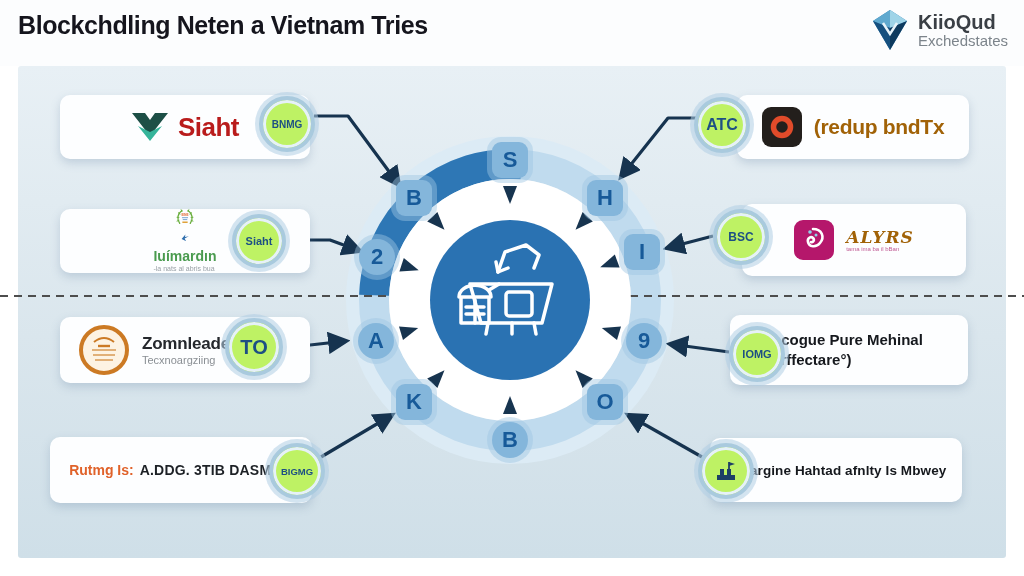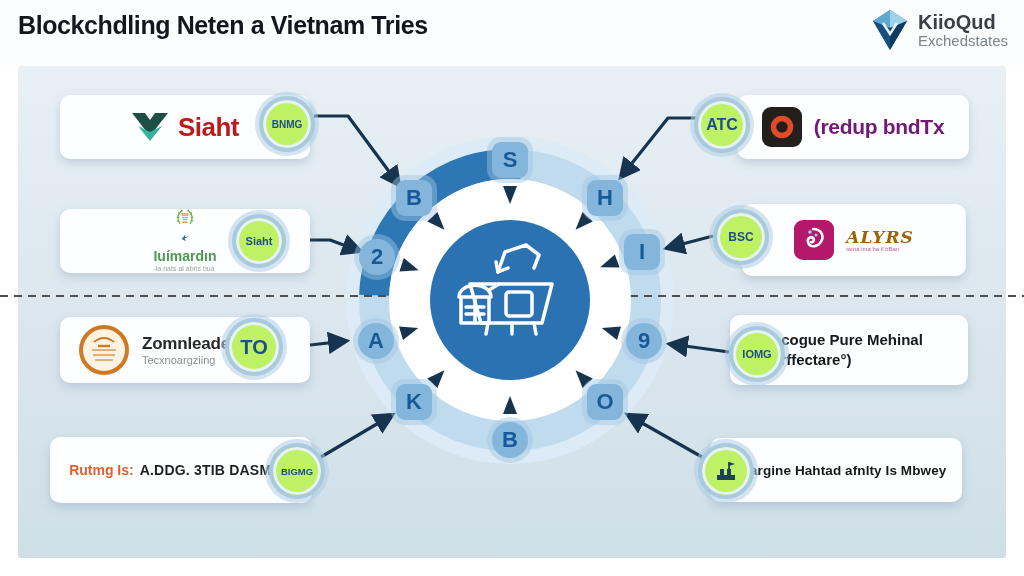--- a/index.html
+++ b/index.html
@@ -33,21 +33,21 @@
   #box-r3{left:730px;top:315px;width:238px;height:70px;padding-left:32px;box-sizing:border-box;}
   #box-r4{left:710px;top:438px;width:252px;height:64px;justify-content:center;}
 
   .name-xl{font-size:26px;font-weight:bold;color:#b91c1c;letter-spacing:-0.5px;}
   .name-green{font-size:14px;font-weight:bold;color:#4a9b4f;line-height:1.1;}
   .sub-tiny{font-size:7px;color:#9aa1a7;line-height:1.2;}
   .name-md{font-size:17px;font-weight:bold;color:#25282d;letter-spacing:-0.2px;line-height:1.15;}
   .sub-sm{font-size:11px;color:#8a8f94;}
   .rating-prefix{font-size:14px;font-weight:bold;color:#e0622a;}
   .rating-text{font-size:14px;font-weight:bold;color:#1d2126;letter-spacing:0.2px;}
-  .name-lg{font-size:21px;font-weight:bold;color:#701a75;letter-spacing:-0.3px;}
+  .name-lg{font-size:21px;font-weight:bold;color:#a16207;letter-spacing:-0.3px;}
   .name-script{font-size:17px;font-weight:bold;font-style:italic;
                font-family:"DejaVu Serif","Liberation Serif",serif;color:#a16207;letter-spacing:1px;line-height:1.1;}
   .sub-magenta{font-size:6px;color:#c05a93;}
   .two-line{font-size:15px;font-weight:bold;color:#15181d;line-height:1.35;}
   .one-line{font-size:13.5px;font-weight:bold;color:#15181d;letter-spacing:0.1px;}
 
   
   .logo-dark{width:40px;height:40px;border-radius:9px;background:#231f1c;
              display:flex;align-items:center;justify-content:center;}
   .logo-magenta{width:40px;height:40px;border-radius:9px;background:#b5176b;

